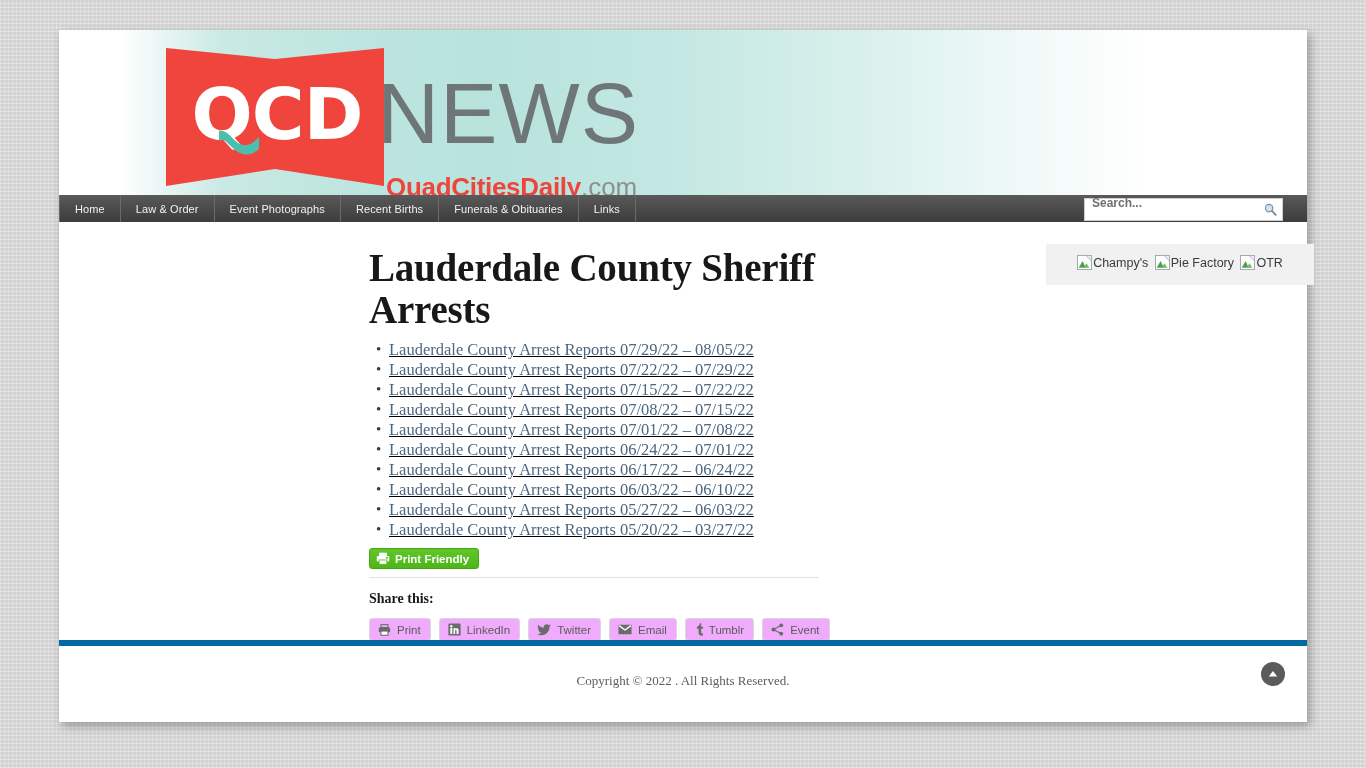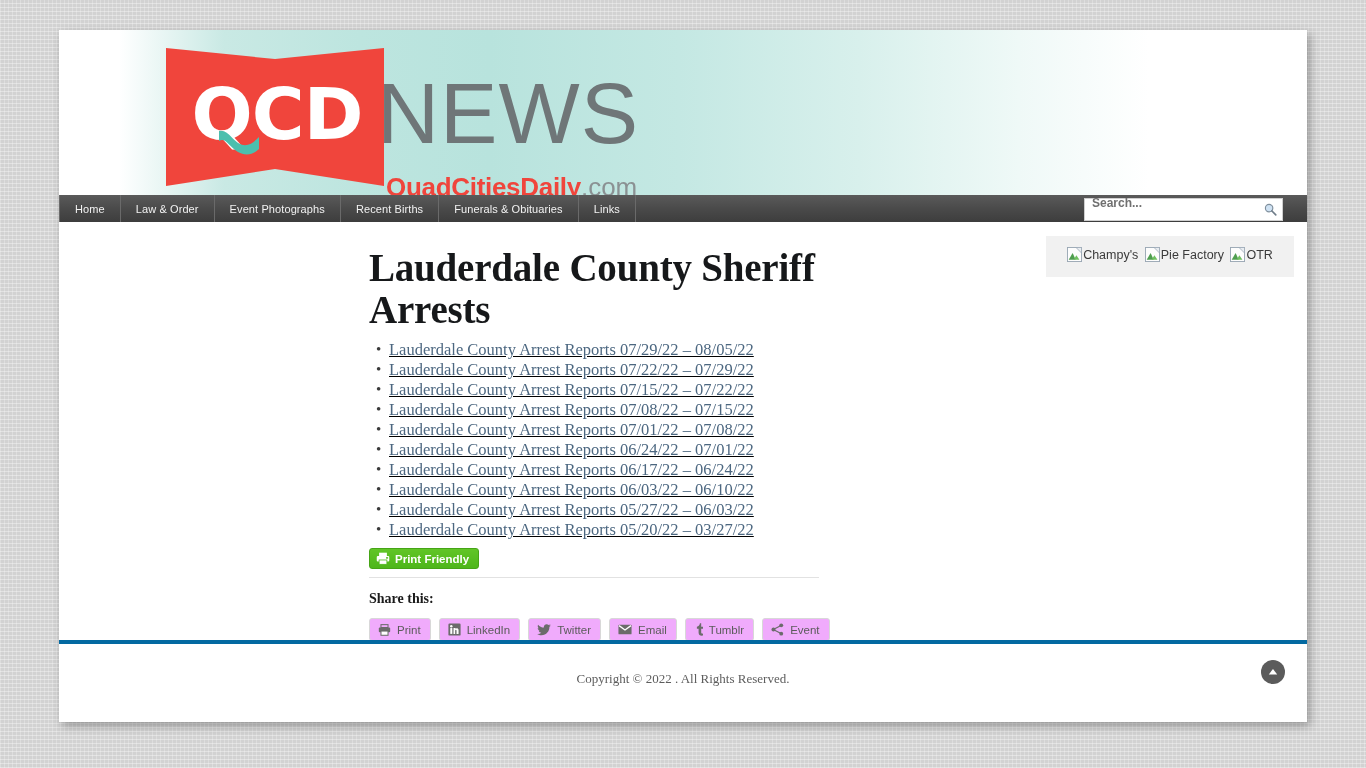--- a/index.html
+++ b/index.html
@@ -277,22 +277,22 @@
     color: #5b5b5b;
     cursor: pointer;
     box-sizing: border-box;
   }
   .share-btn .s-ico { display: flex; align-items: center; }
 
   
   .sidebar {
     position: absolute;
     left: 987px;
-    top: 14px;
-    width: 248px;
+    top: 22px;
+    width: 268px;
     border-radius: 13px;
   }
   .ad-widget {
     background: #f1f1f1;
     padding: 11px 10px;
     box-sizing: border-box;
     text-align: center;
     white-space: nowrap;
   }
   .broken-img {
@@ -306,21 +306,21 @@
   }
   .broken-img .bi-glyph { margin-right: 1px; display: flex; }
 
   
   .footer {
     position: absolute;
     left: 0;
     bottom: 0;
     width: 1248px;
     height: 82px;
-    border-top: 4px solid #0369a1;
+    border-top: 6px solid #0369a1;
     box-sizing: border-box;
   }
   .footer-inner {
     position: absolute;
     left: 0;
     right: 0;
     top: 27px;
     text-align: center;
     font-family: "Liberation Serif", serif;
     font-size: 13px;

